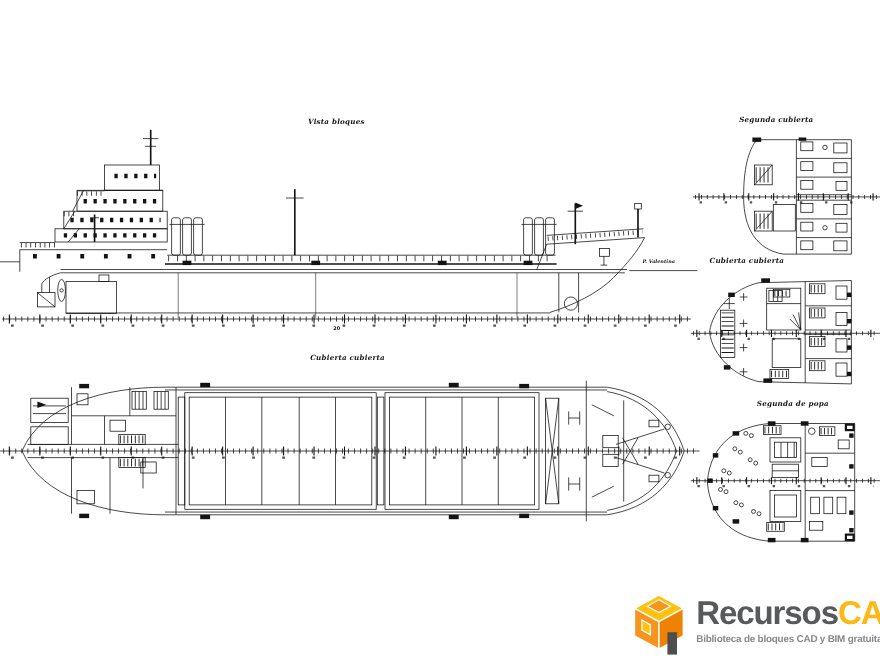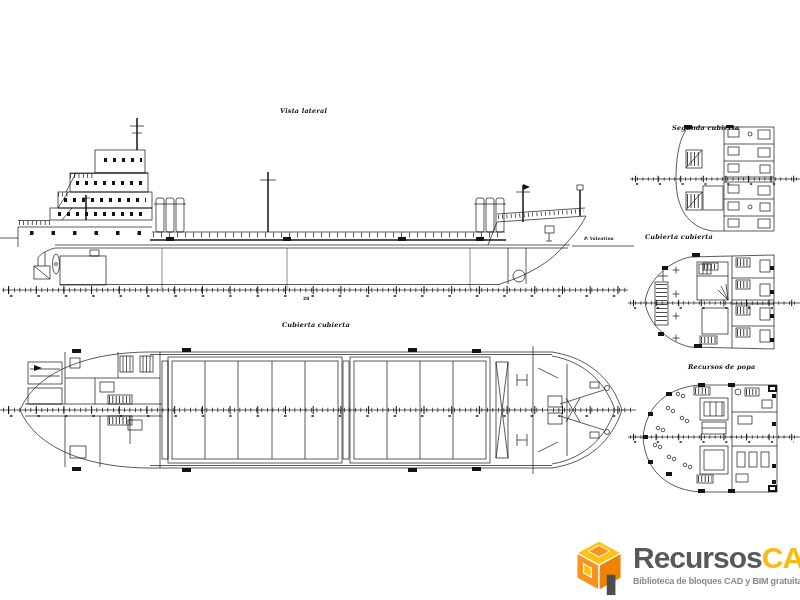--- a/index.html
+++ b/index.html
@@ -432,25 +432,25 @@
       <line class="s" x1="104" y1="74" x2="149" y2="74"></line>
       <rect class="s" x="109" y="80" width="8" height="15"></rect>
       <rect class="s" x="121" y="80" width="8" height="15"></rect>
       <rect class="s" x="133" y="80" width="8" height="15"></rect>
       <rect class="s" x="108" y="102" width="12" height="8"></rect>
       <rect class="f" x="144" y="92" width="4" height="4"></rect>
       <rect class="f" x="144" y="108" width="4" height="4"></rect>
     </g>
   </svg>
 
-  <div class="cadlabel" style="left:280px;top:107px">Vista lateral</div>
+  <div class="cadlabel" style="left:280px;top:107px">Vista bloques</div>
   <div class="cadlabel" style="left:282px;top:321px">Cubierta cubierta</div>
-  <div class="cadlabel" style="left:672px;top:124px">Segunda cubierta</div>
+  <div class="cadlabel" style="left:672px;top:105px">Segunda cubierta</div>
   <div class="cadlabel" style="left:645px;top:233px">Cubierta cubierta</div>
-  <div class="cadlabel" style="left:688px;top:363px">Recursos de popa</div>
+  <div class="cadlabel" style="left:688px;top:363px">Segunda de popa</div>
   <div class="shipname" style="left:584px;top:236px">P. Valentina</div>
 
   <div class="logo">
     <svg width="58" height="58" viewBox="0 0 60 58" style="position:static;">
       <polygon points="30,1 53,13.5 30,26 7,13.5" fill="#ffc20e" stroke="#ffffff" stroke-width="1.4"></polygon>
       <polygon points="30,5.5 41,11.5 30,17.5 19,11.5" fill="#f7941e" stroke="#ffffff" stroke-width="1"></polygon>
       <polygon points="7,13.5 30,26 30,52 7,39.5" fill="#f7941e" stroke="#ffffff" stroke-width="1.4"></polygon>
       <polygon points="53,13.5 30,26 30,52 53,39.5" fill="#ef8200" stroke="#ffffff" stroke-width="1.4"></polygon>
       <polygon points="14,24.5 22,29 22,38.5 14,34" fill="#ffc20e" stroke="#ffffff" stroke-width="1.2"></polygon>
       <rect x="38" y="36" width="9" height="21" fill="#4d4e50"></rect>

